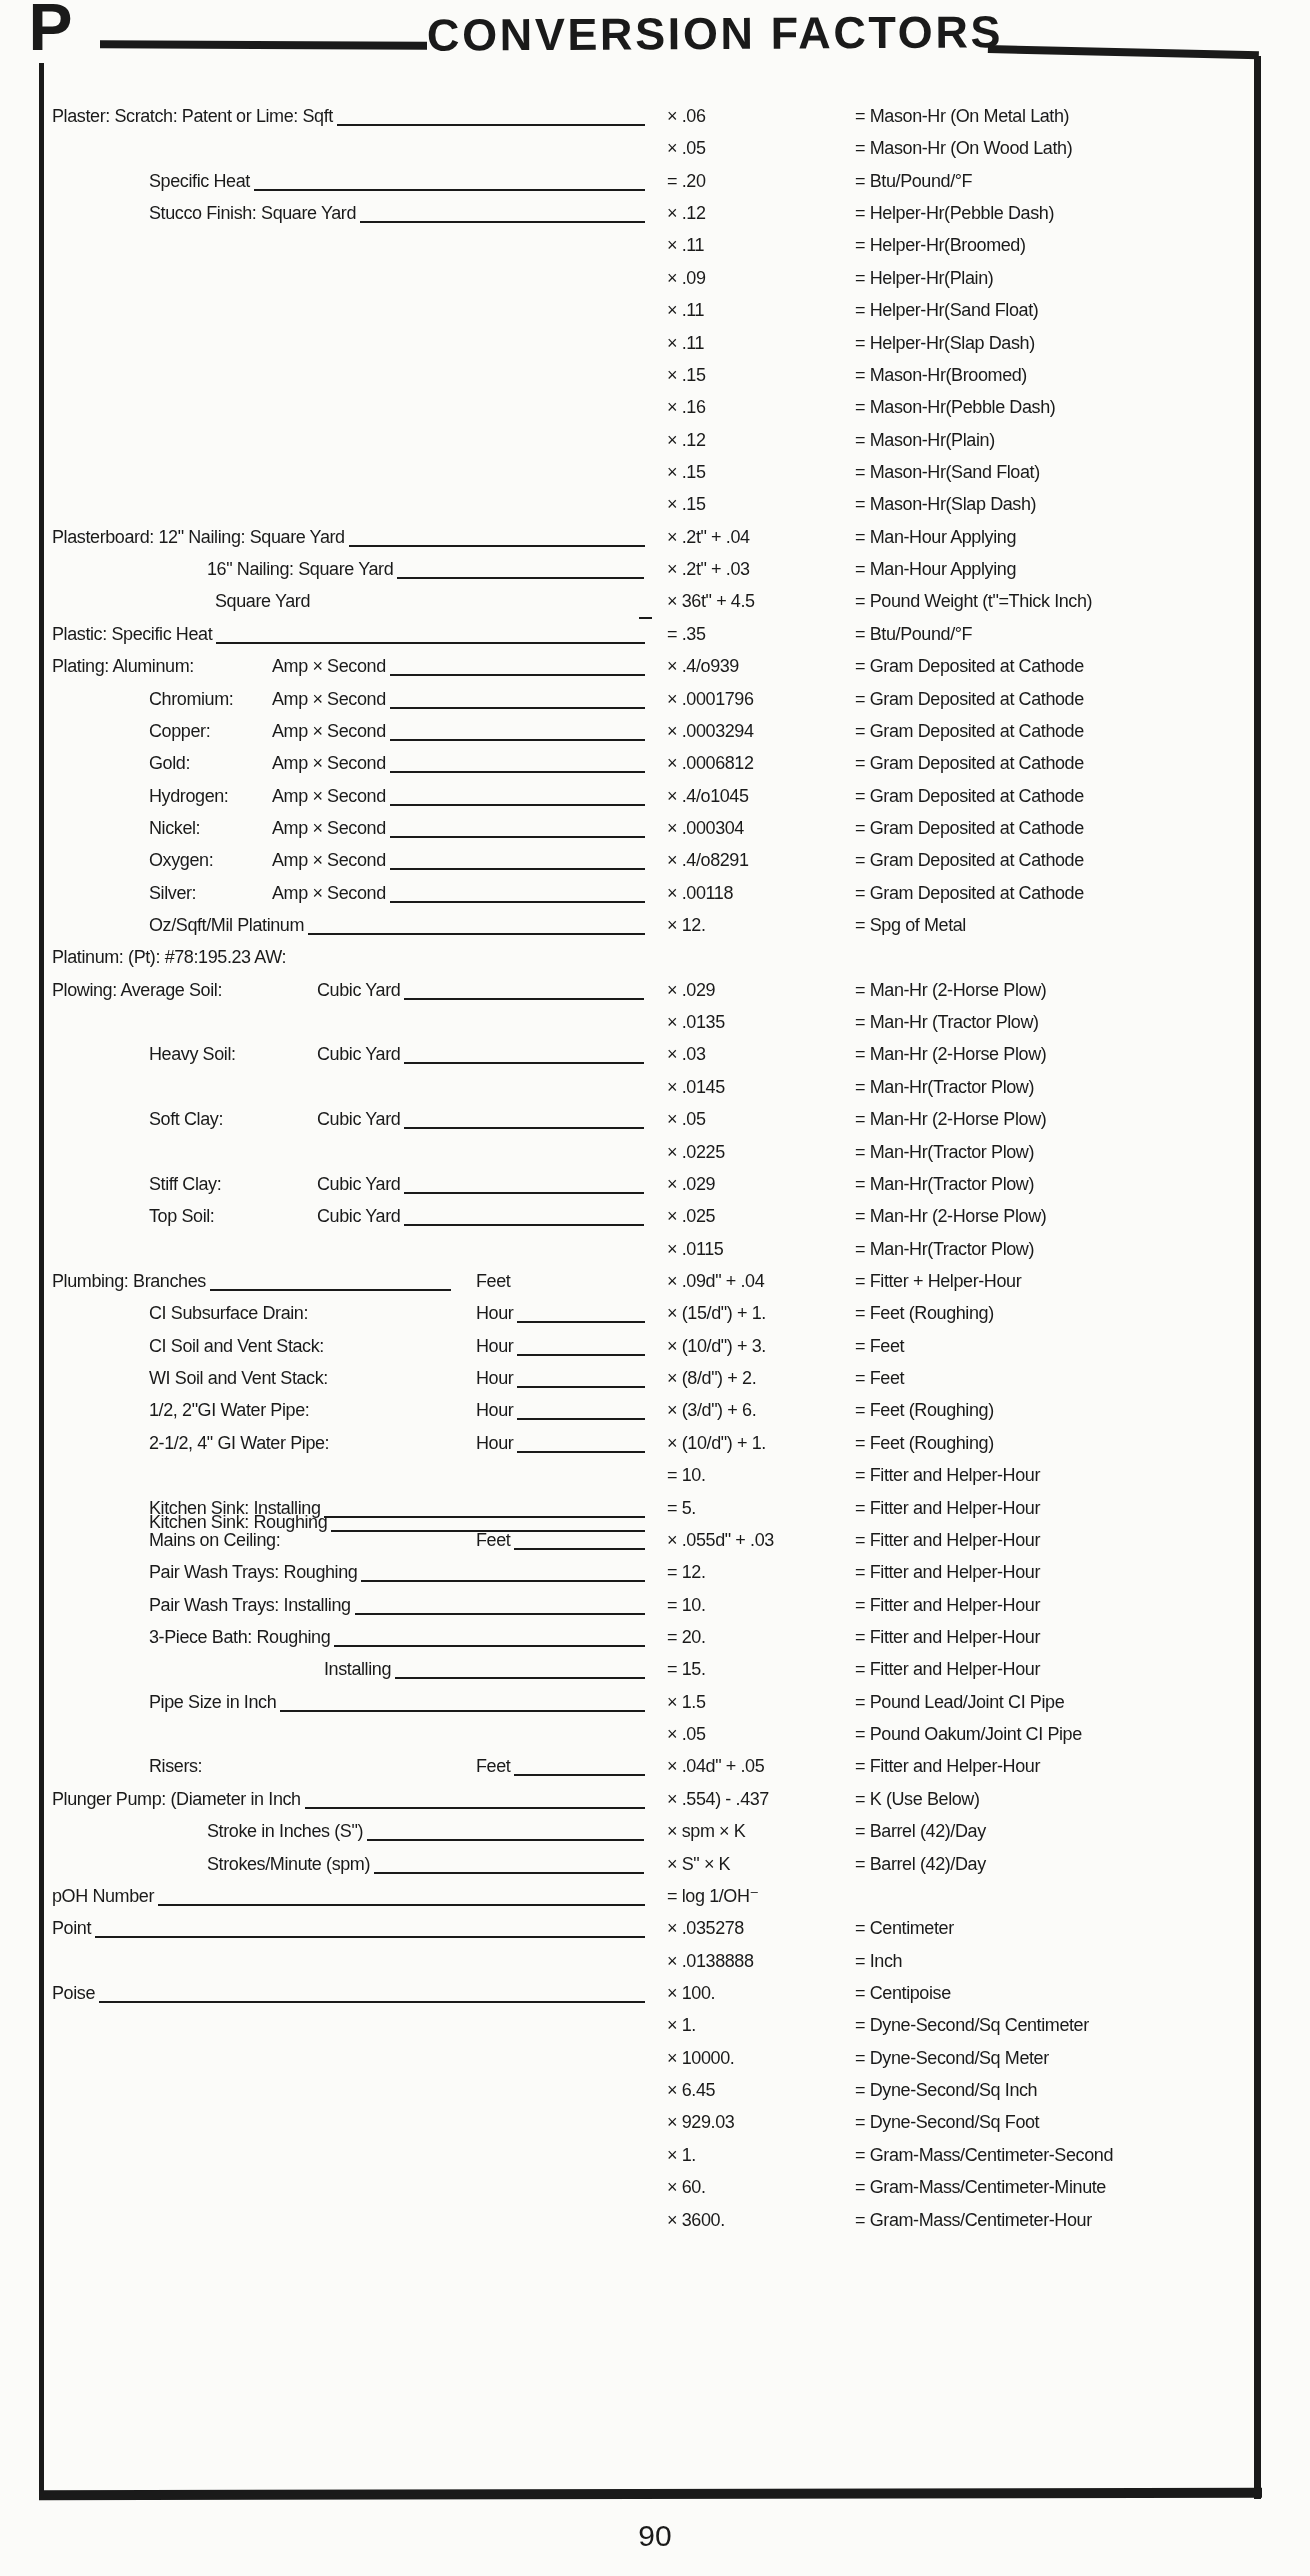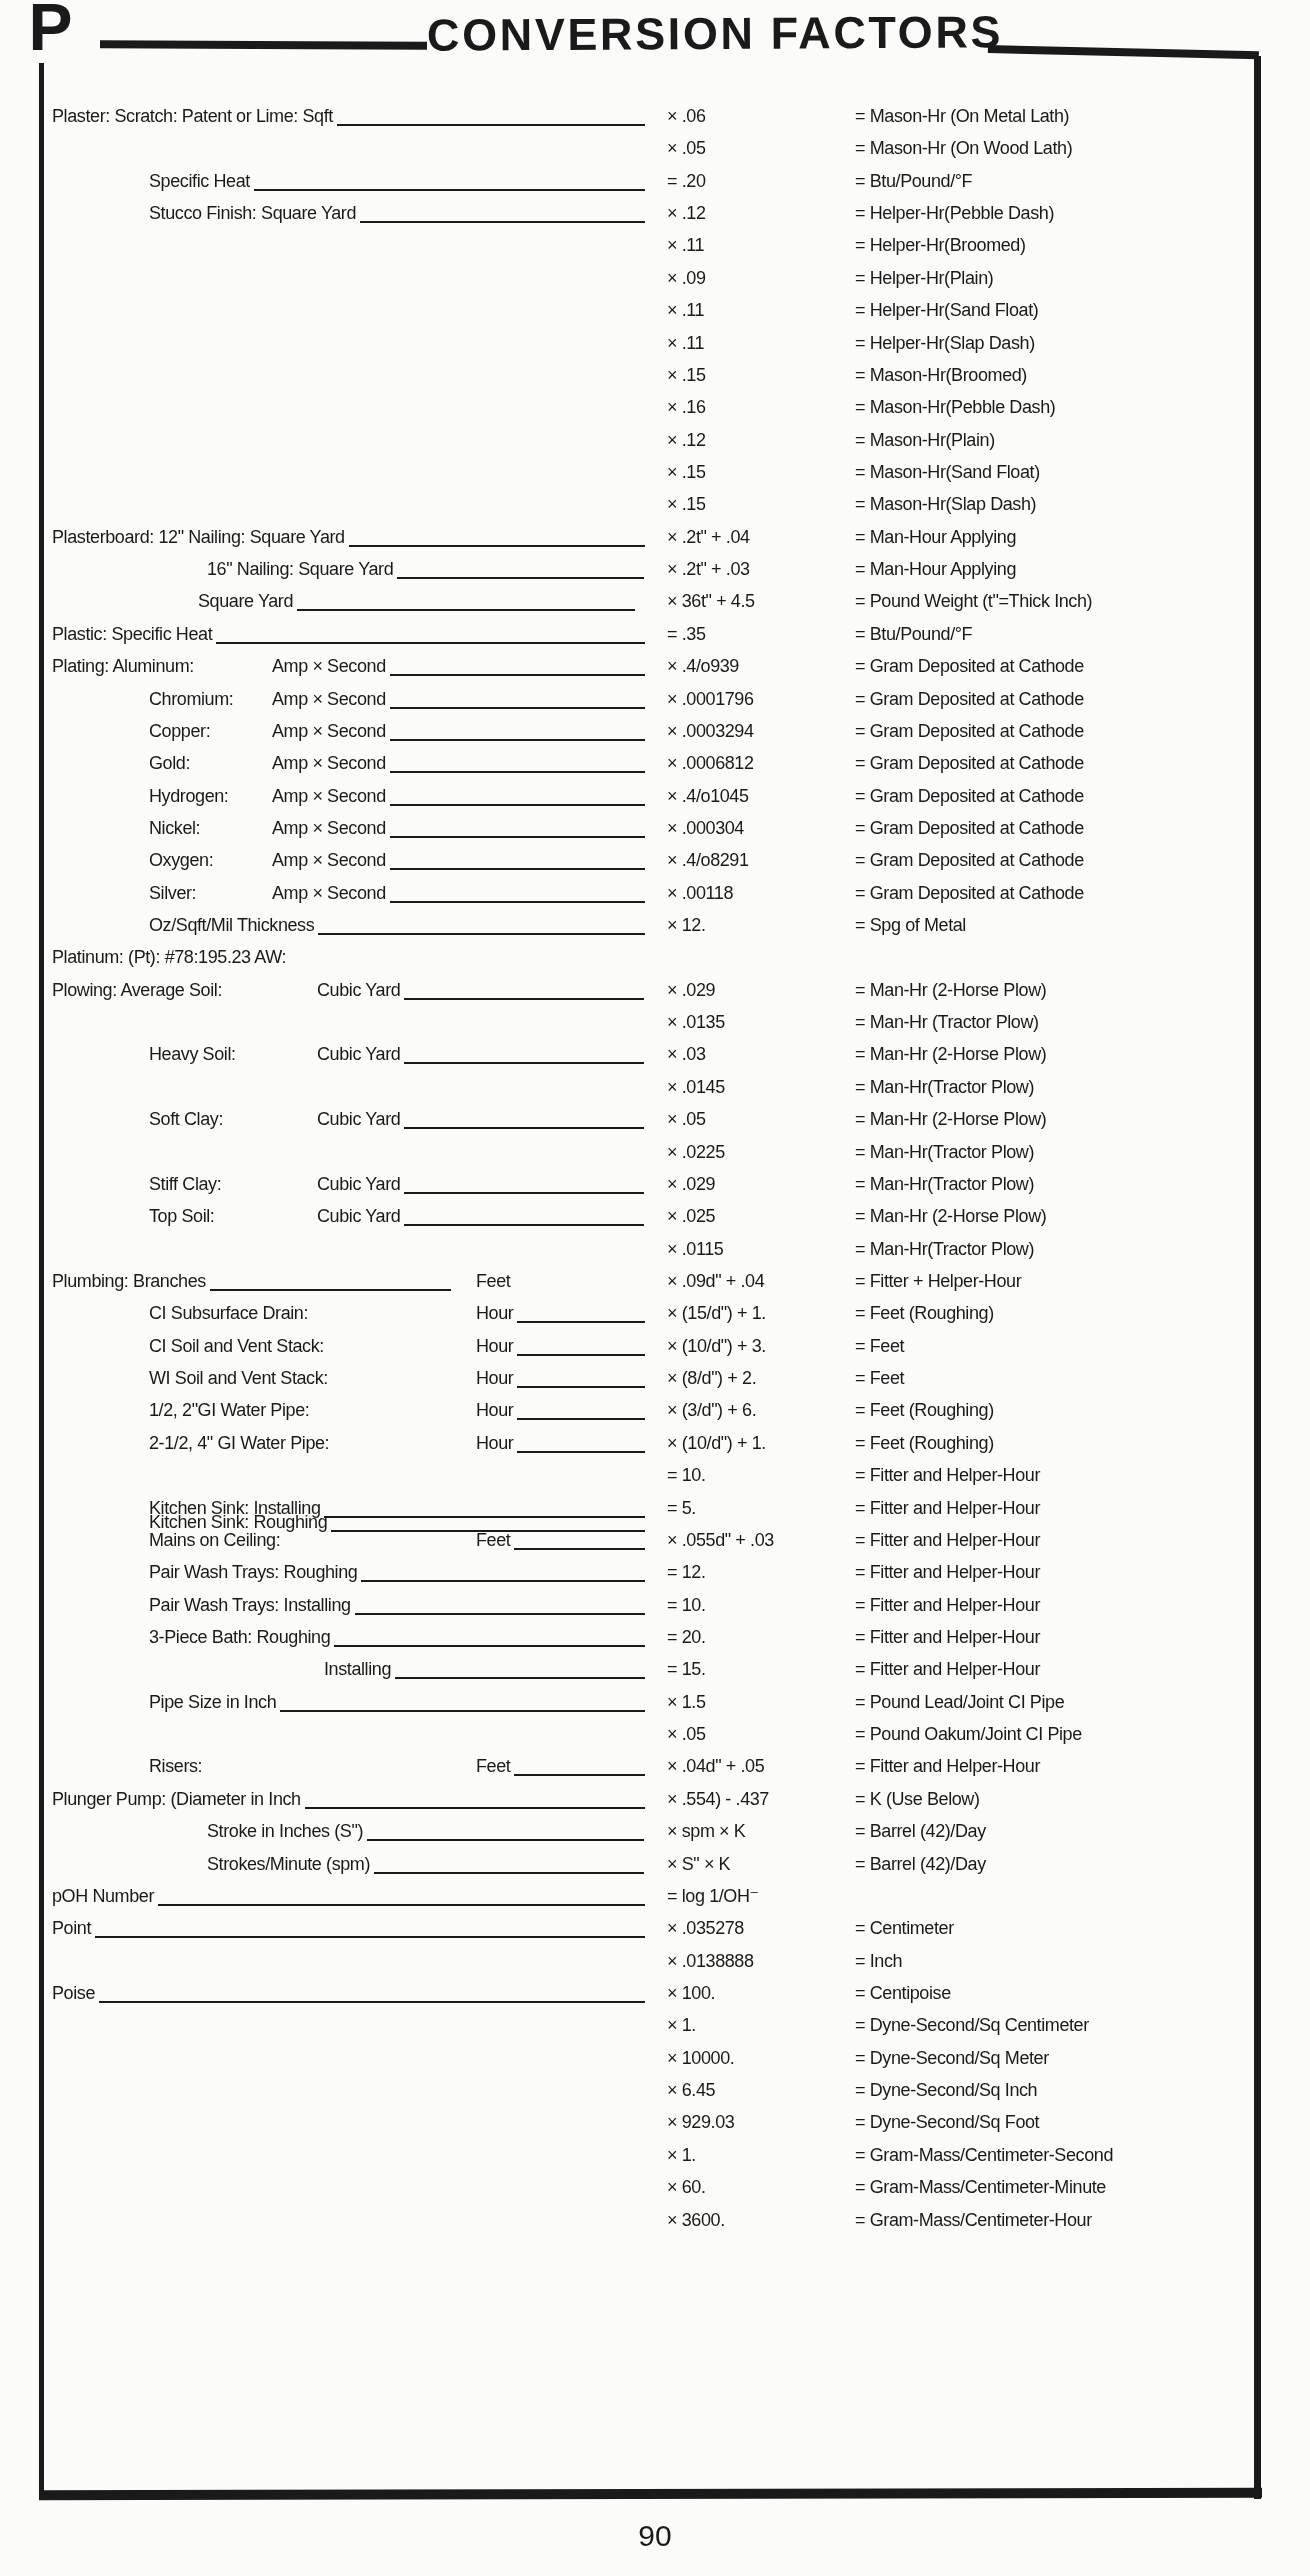--- a/index.html
+++ b/index.html
@@ -109,21 +109,21 @@
       </div>
       <div class="trow" style="top: 453px;">
         <div class="seg" style="left: 155px; width: 443px;">
           <span class="lbl">16" Nailing: Square Yard</span>
           <span class="fill"></span>
         </div>
         <span class="albl" style="left: 615px;">× .2t" + .03</span>
         <span class="albl" style="left: 803px;">= Man-Hour Applying</span>
       </div>
       <div class="trow" style="top: 485px;">
-        <div class="seg" style="left: 146px; width: 443px;">
+        <div class="seg" style="left: 163px; width: 443px; flex-direction: column;">
           <span class="lbl">Square Yard</span>
           <span class="fill"></span>
         </div>
         <span class="albl" style="left: 615px;">× 36t" + 4.5</span>
         <span class="albl" style="left: 803px;">= Pound Weight (t"=Thick Inch)</span>
       </div>
       <div class="trow" style="top: 518px;">
         <div class="seg" style="left: 0px; width: 599px;">
           <span class="lbl">Plastic: Specific Heat</span>
           <span class="fill"></span>
@@ -198,21 +198,21 @@
         <span class="albl" style="left: 97px;">Silver:</span>
         <div class="seg" style="left: 220px; width: 379px;">
           <span class="lbl">Amp × Second</span>
           <span class="fill"></span>
         </div>
         <span class="albl" style="left: 615px;">× .00118</span>
         <span class="albl" style="left: 803px;">= Gram Deposited at Cathode</span>
       </div>
       <div class="trow" style="top: 809px;">
         <div class="seg" style="left: 97px; width: 502px;">
-          <span class="lbl">Oz/Sqft/Mil Thickness</span>
+          <span class="lbl">Oz/Sqft/Mil Platinum</span>
           <span class="fill"></span>
         </div>
         <span class="albl" style="left: 615px;">× 12.</span>
         <span class="albl" style="left: 803px;">= Spg of Metal</span>
       </div>
       <div class="trow" style="top: 841px;">
         <span class="albl" style="left: 0px;">Platinum: (Pt): #78:195.23 AW:</span>
       </div>
       <div class="trow" style="top: 874px;">
         <span class="albl" style="left: 0px;">Plowing: Average Soil:</span>

